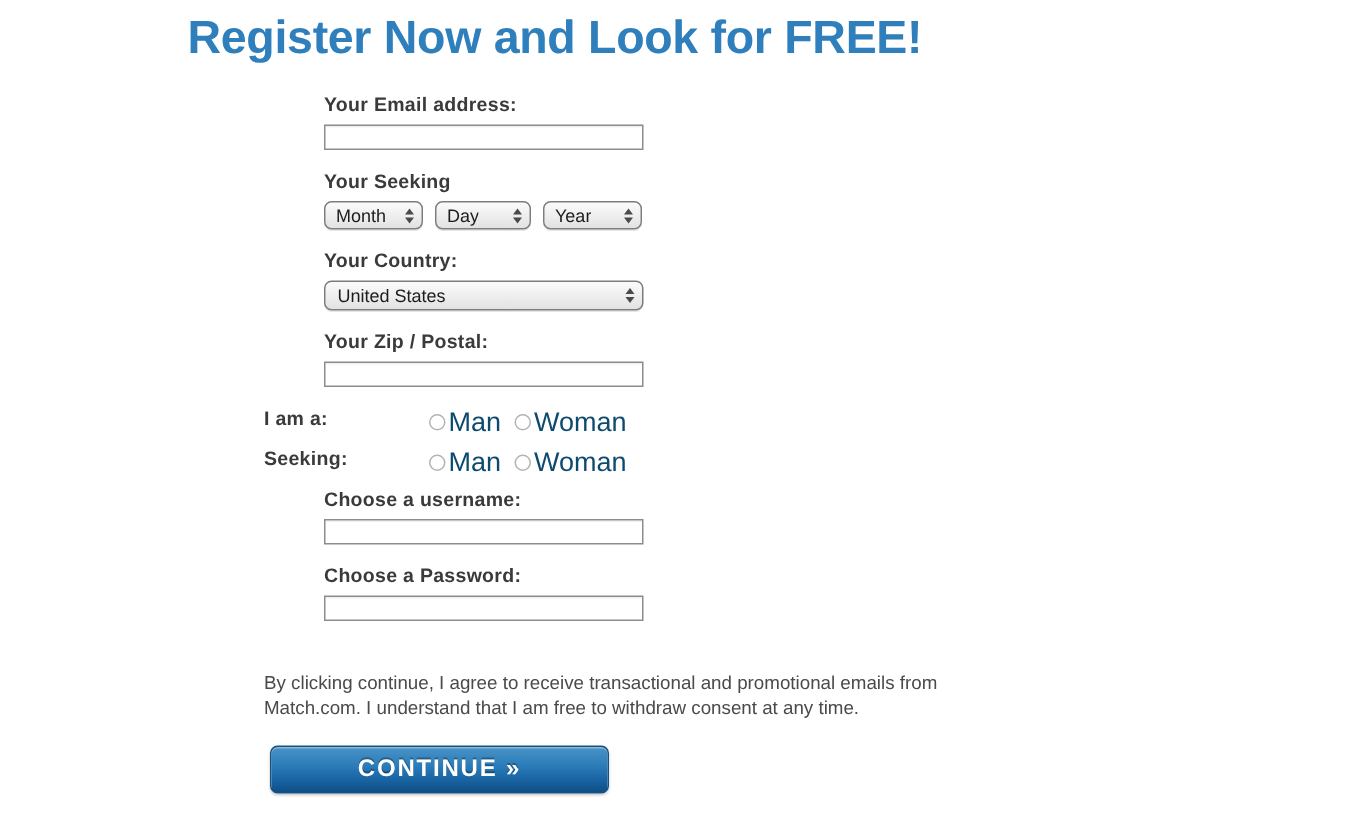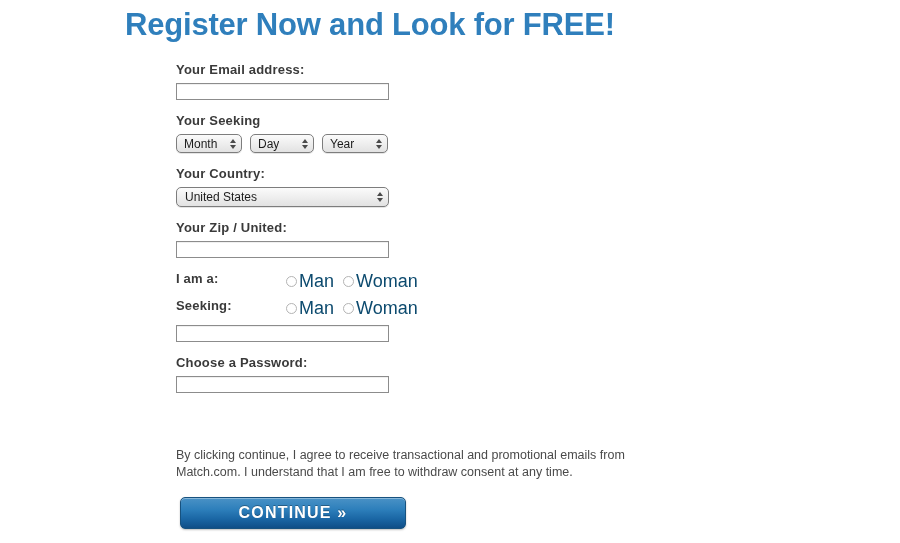--- a/index.html
+++ b/index.html
@@ -47,20 +47,21 @@
     font-size: 13px;
     font-weight: bold;
     color: #3a3a3a;
     line-height: 16px;
     margin: 0 0 5px 0;
     letter-spacing: 0.2px;
   }
 
   .group {
     margin-bottom: 13px;
+    margin-left: 40px;
   }
 
   .text-input {
     width: 213px;
     height: 17px;
     box-sizing: border-box;
     border: 1px solid #8c8c8c;
     background: #ffffff;
     font-family: "Liberation Sans", sans-serif;
     font-size: 12px;
@@ -253,21 +254,21 @@
       <div class="mac-select country">
         <span class="label-txt">United States</span>
         <span class="stepper">
           <span class="tri-up"></span>
             <span class="tri-down"></span>
         </span>
       </div>
     </div>
 
     <div class="group">
-      <div class="field-label">Your Zip / United:</div>
+      <div class="field-label">Your Zip / Postal:</div>
       <input class="text-input" type="text" value="" style="">
     </div>
 
     <div class="radio-row">
       <span class="row-label">I am a:</span>
       <label class="radio-opt">
         <span class="radio-circle"></span>
         <span>Man</span>
       </label>
       <label class="radio-opt">
@@ -282,20 +283,21 @@
         <span class="radio-circle"></span>
         <span>Man</span>
       </label>
       <label class="radio-opt">
         <span class="radio-circle"></span>
         <span>Woman</span>
       </label>
     </div>
 
     <div class="group">
+      <div class="field-label">Choose a username:</div>
       <input class="text-input" type="text" value="" style="">
     </div>
 
     <div class="group">
       <div class="field-label">Choose a Password:</div>
       <input class="text-input" type="password" value="" style="">
     </div>
 
   </div>
 

